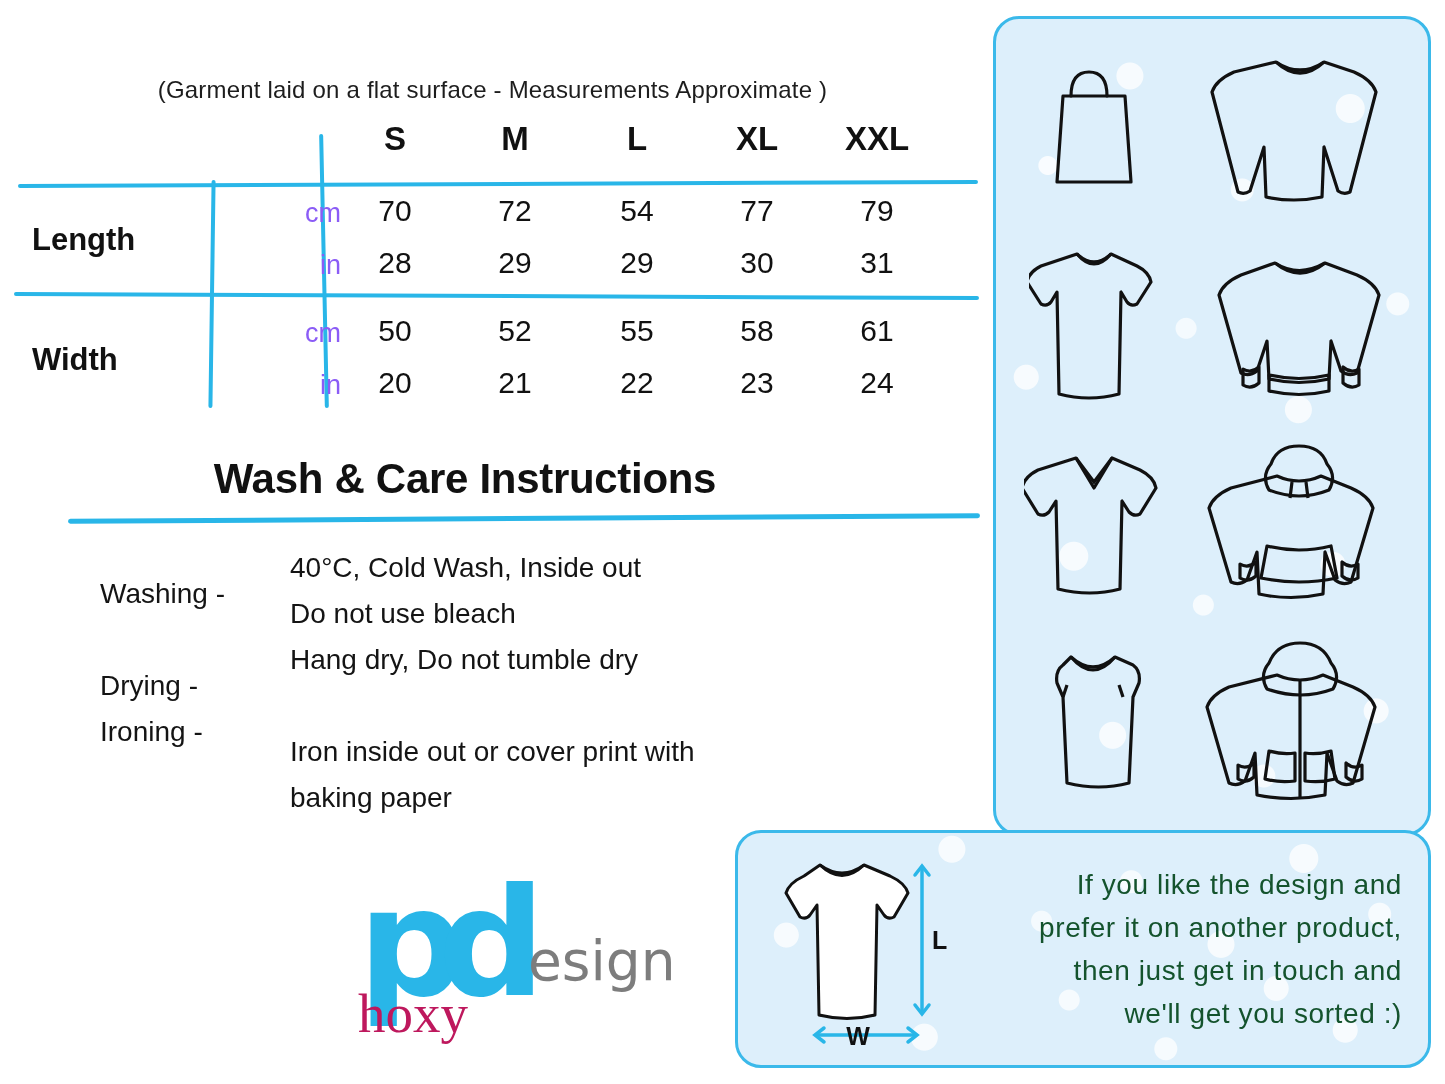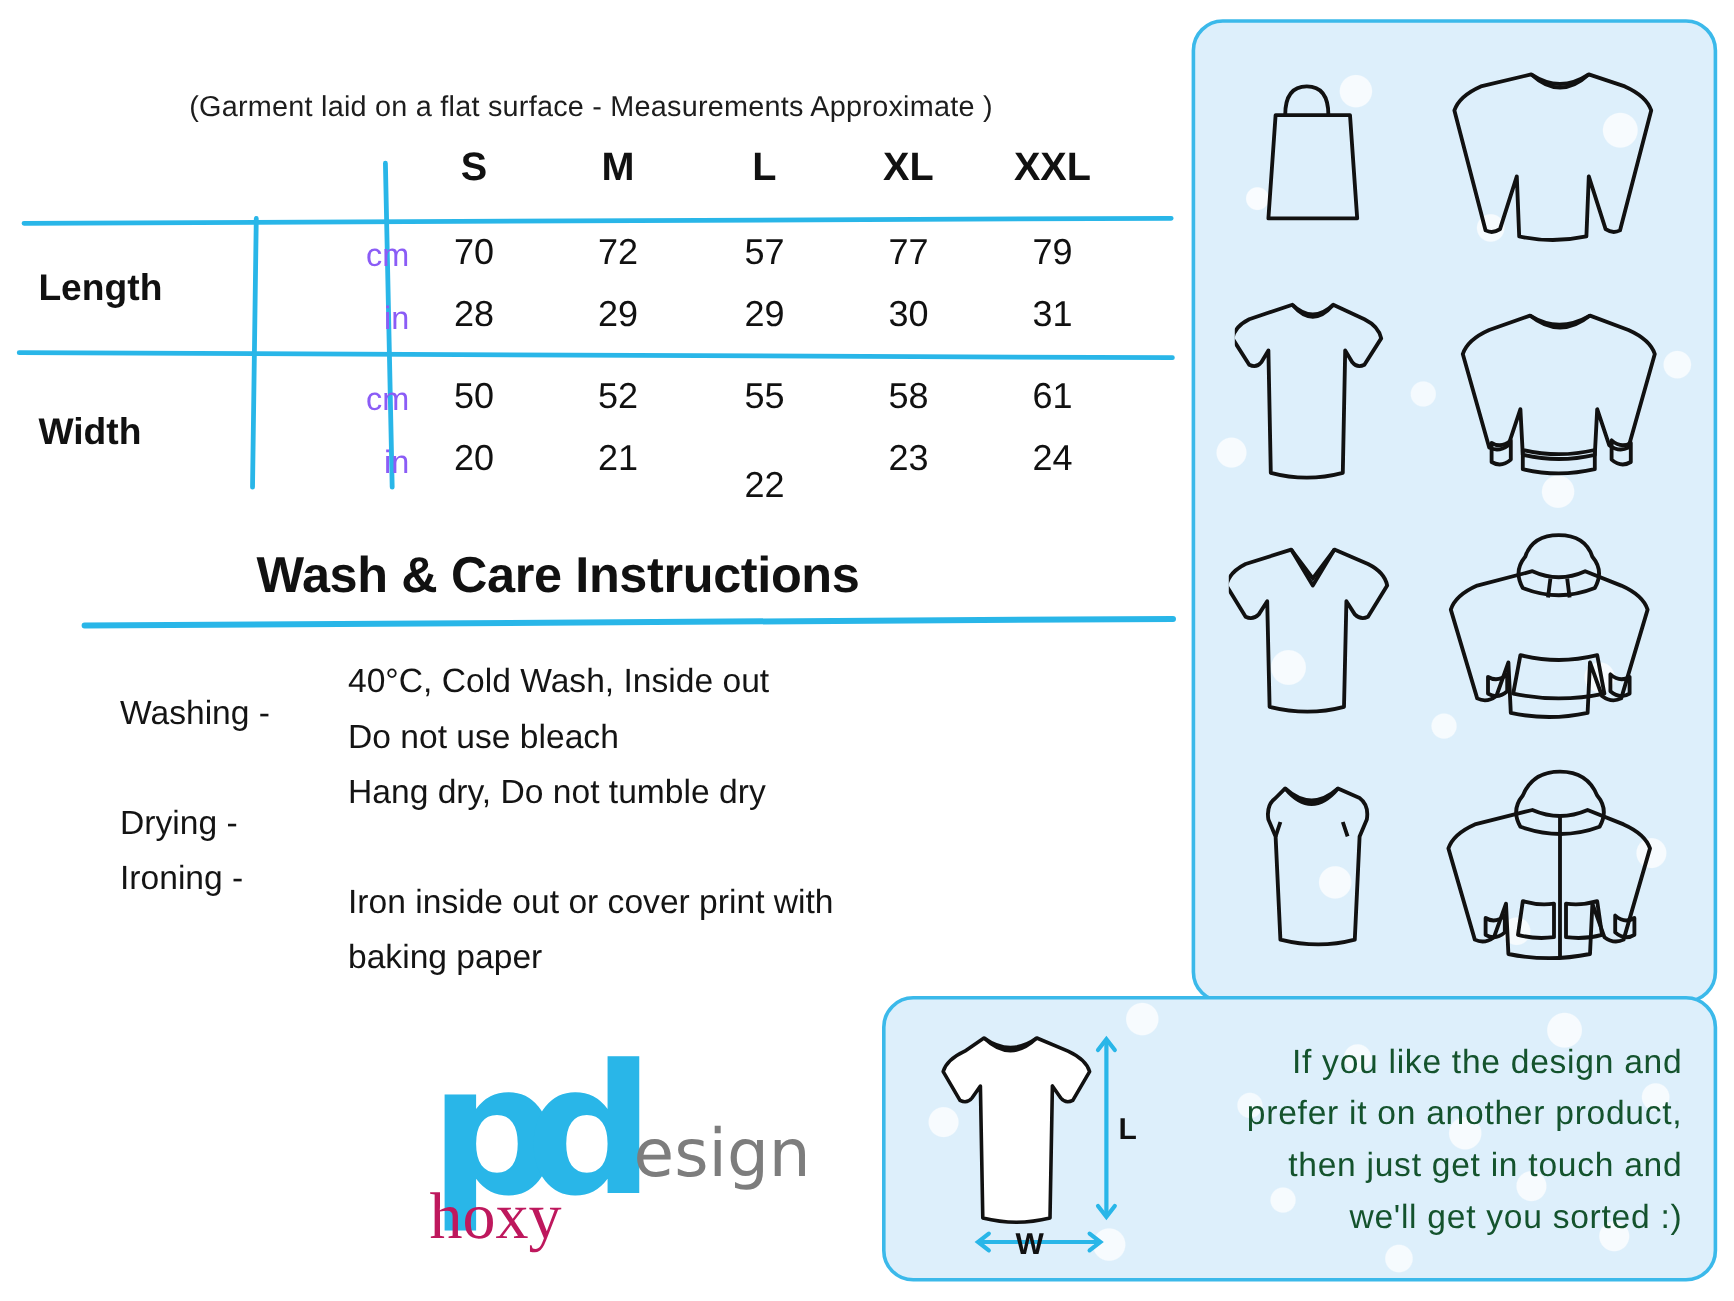--- a/index.html
+++ b/index.html
@@ -284,21 +284,21 @@
       <div class="hdr-cell" style="left:330px;">S</div>
       <div class="hdr-cell" style="left:450px;">M</div>
       <div class="hdr-cell" style="left:572px;">L</div>
       <div class="hdr-cell" style="left:692px;">XL</div>
       <div class="hdr-cell" style="left:812px;">XXL</div>
 
       <div class="row-label" style="top:102px;">Length</div>
       <div class="unit-label" style="top:78px;">cm</div>
       <div class="val" style="left:330px; top:74px;">70</div>
       <div class="val" style="left:450px; top:74px;">72</div>
-      <div class="val" style="left:572px; top:74px;">57</div>
+      <div class="val" style="left:572px; top:74px;">54</div>
       <div class="val" style="left:692px; top:74px;">77</div>
       <div class="val" style="left:812px; top:74px;">79</div>
 
       <div class="unit-label" style="top:130px;">in</div>
       <div class="val" style="left:330px; top:126px;">28</div>
       <div class="val" style="left:450px; top:126px;">29</div>
       <div class="val" style="left:572px; top:126px;">29</div>
       <div class="val" style="left:692px; top:126px;">30</div>
       <div class="val" style="left:812px; top:126px;">31</div>
 
@@ -306,21 +306,21 @@
       <div class="unit-label" style="top:198px;">cm</div>
       <div class="val" style="left:330px; top:194px;">50</div>
       <div class="val" style="left:450px; top:194px;">52</div>
       <div class="val" style="left:572px; top:194px;">55</div>
       <div class="val" style="left:692px; top:194px;">58</div>
       <div class="val" style="left:812px; top:194px;">61</div>
 
       <div class="unit-label" style="top:250px;">in</div>
       <div class="val" style="left:330px; top:246px;">20</div>
       <div class="val" style="left:450px; top:246px;">21</div>
-      <div class="val" style="left:572px; top:246px;margin-top:22px;">22</div>
+      <div class="val" style="left:572px; top:246px;">22</div>
       <div class="val" style="left:692px; top:246px;">23</div>
       <div class="val" style="left:812px; top:246px;">24</div>
     </div>
 
     <div class="wc-title">Wash &amp; Care Instructions</div>
     <div class="wc-underline"></div>
 
     <div class="care-list">
       <div class="care-row">
         <span class="care-key">Washing -</span>

